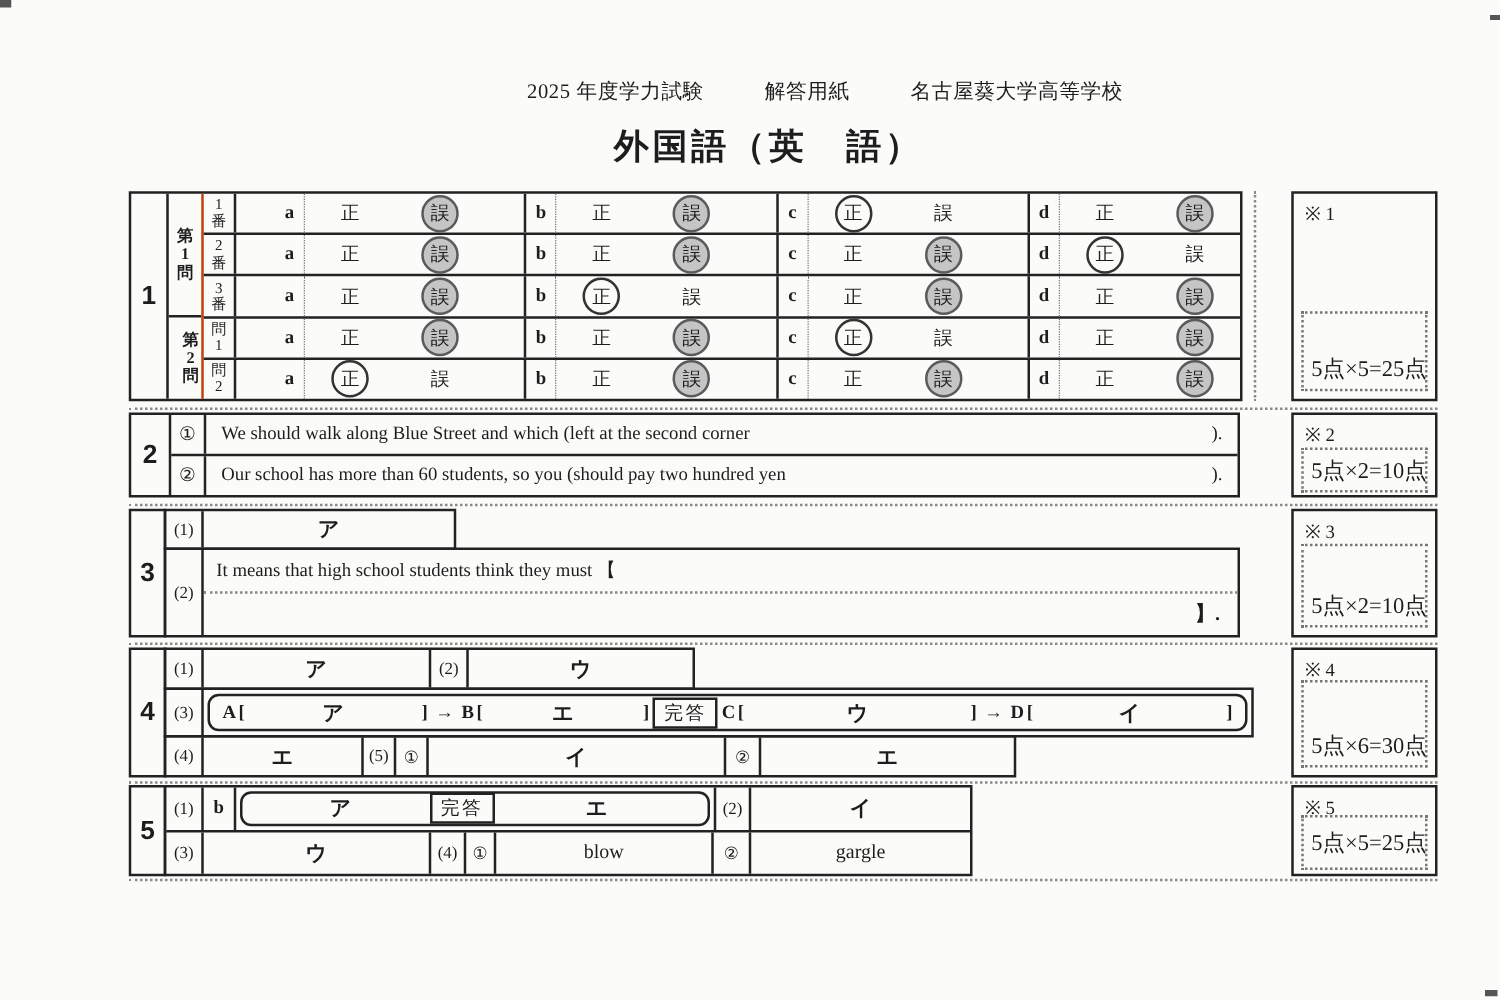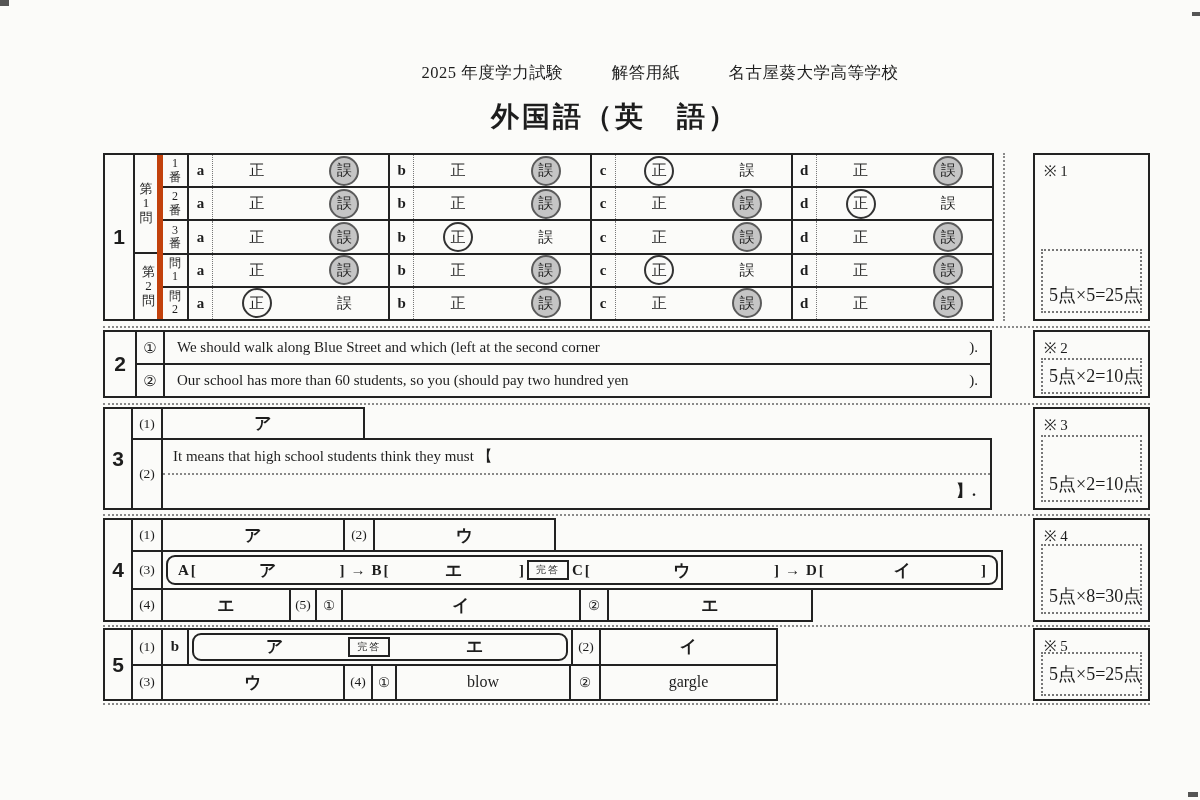--- a/index.html
+++ b/index.html
@@ -24,27 +24,27 @@
   .ansE{font-size:16px;}                          
   .cell{display:flex;align-items:center;justify-content:center;box-sizing:border-box;}
   .br{border-right:2px solid #222;}
   .bl{border-left:2px solid #222;}
   .vtext{width:17px;word-break:break-all;line-height:14.5px;font-size:13px;text-align:center;}
   .vtext2{width:15px;word-break:break-all;line-height:13.5px;font-size:12px;text-align:center;}
 
   
   .s1-box{display:flex;}
   .s1-num{width:30px;border-right:2px solid #222;box-sizing:border-box;}
-  .s1-qcol{width:28px;border-right:6px solid #c2410c;box-sizing:border-box;
-           display:flex;flex-direction:column;}
+  .s1-qcol{width:28px;border-right:2px solid #c2410c;box-sizing:border-box;
+           display:flex;flex-direction:column;font-weight:bold;}
   .s1-q{display:flex;align-items:center;justify-content:center;}
   .s1-q.q1{flex:3;border-bottom:2px solid #222;}
   .s1-q.q2{flex:2;justify-content:flex-end;}
   .s1-rows{flex:1;display:flex;flex-direction:column;}
-  .s1-row{flex:1;display:flex;}
+  .s1-row{flex:1;display:flex;gap:31px;}
   .s1-row:not(:last-child){border-bottom:2px solid #222;}
   .s1-sub{width:26px;border-right:2px solid #222;box-sizing:border-box;
           display:flex;align-items:center;justify-content:center;}
   .s1-group{flex:1;display:flex;}
   .s1-group + .s1-group{border-left:2px solid #222;}
   .s1-letter{width:24px;border-right:1px dotted #777;box-sizing:border-box;
              display:flex;align-items:center;justify-content:center;
              font-size:15px;font-weight:bold;}
   .s1-half{flex:1;display:flex;align-items:center;justify-content:center;font-size:15px;}
   .circ{width:30px;height:30px;border-radius:50%;display:flex;
@@ -70,21 +70,21 @@
   .s3-close{margin-left:auto;font-size:16px;font-weight:bold;}
 
   
   .strip{position:absolute;left:3px;right:3px;top:3px;bottom:3px;
          border:2px solid #222;border-radius:9px;display:flex;
          align-items:center;padding:0 10px;box-sizing:border-box;}
   .slot-name{font-size:15px;font-weight:bold;margin-right:2px;}
   .brk{font-size:15px;font-weight:bold;}
   .zone{display:flex;align-items:center;justify-content:center;}
   .arrow{font-size:15px;margin:0 6px;}
-  .kantou{border:2px solid #222;font-size:10px;padding:1px 7px;margin:0 3px;
+  .kantou{border:2px solid #222;font-size:15px;padding:1px 7px;margin:0 3px;
           letter-spacing:2px;white-space:nowrap;}
 
   
   .score-box{position:absolute;border:2px solid #222;box-sizing:border-box;}
   .sb-label{position:absolute;top:5px;left:9px;font-size:15px;}
   .sb-dotted{position:absolute;left:6px;right:6px;border:2px dotted #777;
              box-sizing:border-box;display:flex;padding:4px 6px;}
   .sb-points{font-size:18px;white-space:nowrap;}
   .sb-bottom{align-items:flex-end;}
   .sb-center{align-items:center;}
@@ -492,21 +492,21 @@
   </div>
   <div class="score-box" style="left:1033px;top:407px;width:117px;height:103px">
     <div class="sb-label">※ 3</div>
     <div class="sb-dotted sb-bottom" style="top:26px;bottom:6px">
       <span class="sb-points">5点×2=10点</span>
     </div>
   </div>
   <div class="score-box" style="left:1033px;top:518px;width:117px;height:104px">
     <div class="sb-label">※ 4</div>
     <div class="sb-dotted sb-bottom" style="top:24px;bottom:6px">
-      <span class="sb-points">5点×8=30点</span>
+      <span class="sb-points">5点×6=30点</span>
     </div>
   </div>
   <div class="score-box" style="left:1033px;top:628px;width:117px;height:73px">
     <div class="sb-label">※ 5</div>
     <div class="sb-dotted sb-center" style="top:22px;height:44px">
       <span class="sb-points">5点×5=25点</span>
     </div>
   </div>
 
   <div class="artifact" style="left:0;top:0;width:9px;height:6px"></div>

